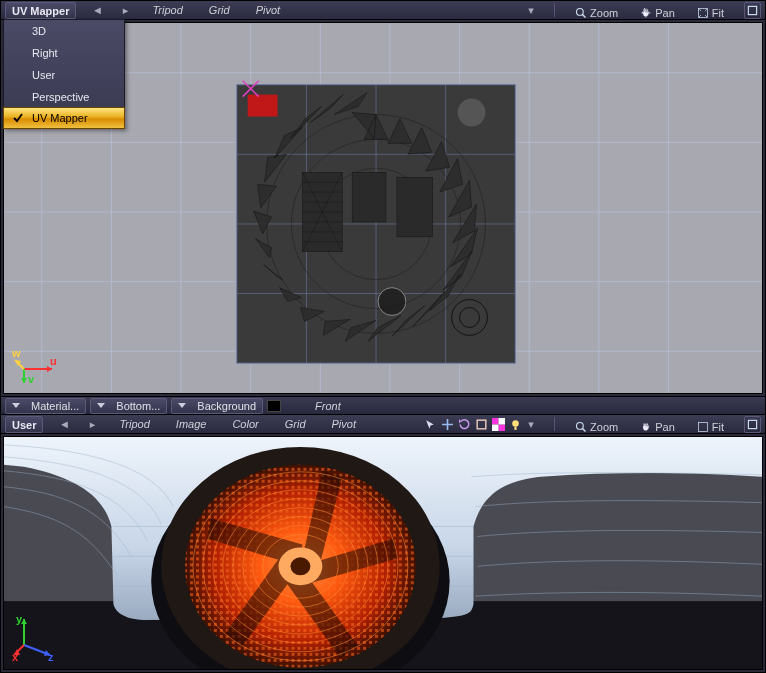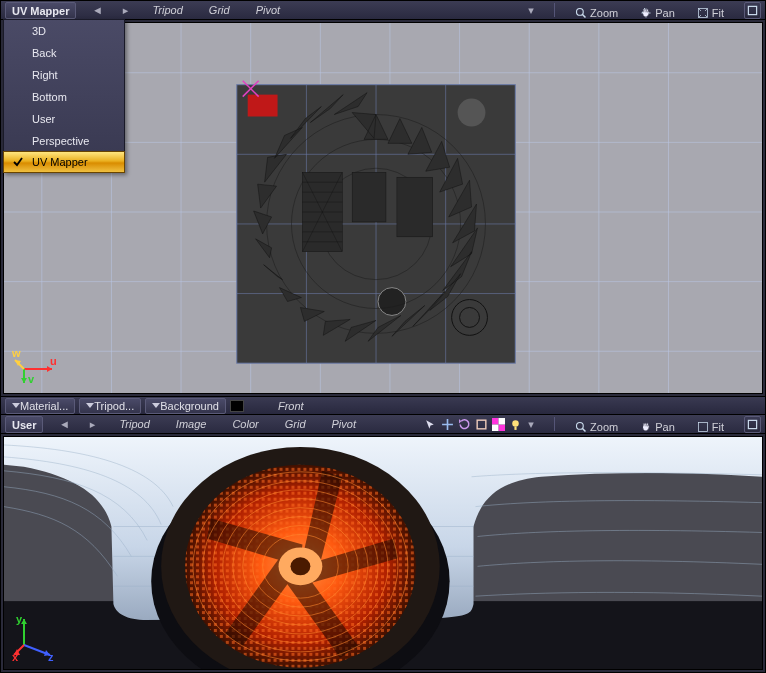--- a/index.html
+++ b/index.html
@@ -32,21 +32,21 @@
   
   .vp { position: relative; background: #a8a8b0; overflow: hidden; border: 1px solid #000; margin: 2px; }
   .vp-top { height: 372px; }
   .vp-bot { flex: 1; min-height: 0; }
 
   
   .gizmo { position: absolute; left: 8px; bottom: 8px; width: 46px; height: 46px; }
 
   
   .midbar { height: 19px; background: linear-gradient(#3a3a52,#28283e); border-top: 1px solid #000; border-bottom: 1px solid #000; display: flex; align-items: center; padding: 0 4px; gap: 4px;}
-  .mid-btn { height: 16px; border: 1px solid #5a5a78; background: linear-gradient(#4a4a68,#34344c); border-radius: 2px; padding: 0 6px; display: inline-flex; align-items: center; gap: 0; color: #e0e0e8; cursor: pointer; }
+  .mid-btn { height: 16px; border: 1px solid #5a5a78; background: linear-gradient(#4a4a68,#34344c); border-radius: 2px; padding: 0 6px; display: inline-flex; align-items: center; gap: 11px; color: #e0e0e8; cursor: pointer; }
   .mid-btn .tri { width: 0; height: 0; border-left: 4px solid transparent; border-right: 4px solid transparent; border-top: 5px solid #ccd; }
   .mid-swatch { width: 14px; height: 12px; background: #000; border: 1px solid #444; }
 
   
   .uv-canvas { position: absolute; inset: 0; }
 
   
   .vp-bot-canvas { position: absolute; inset: 0; }
 
   .toolbar .mini-tools svg { width: 13px; height: 13px; }
@@ -93,27 +93,21 @@
       <svg viewBox="0 0 12 12">
           <rect x="1.5" y="1.5" width="9" height="9" stroke="#cde" fill="none" stroke-width="1.3"></rect>
         </svg>
     </span>
 
     <div class="dropdown">
       <div class="dd-item">
           <span>3D</span>
         </div>
       <div class="dd-item">
-          <span>Back</span>
-        </div>
-      <div class="dd-item">
           <span>Right</span>
-        </div>
-      <div class="dd-item">
-          <span>Bottom</span>
         </div>
       <div class="dd-item">
           <span>User</span>
         </div>
       <div class="dd-item">
           <span>Perspective</span>
         </div>
       <div class="dd-item sel">
         <svg class="dd-check" viewBox="0 0 12 12">
             <path d="M2 6l3 3 5-7" stroke="#000" stroke-width="1.8" fill="none"></path>
@@ -208,21 +202,21 @@
     </svg>
   </div>
 
   <div class="midbar">
     <span class="mid-btn">
         <span class="tri"></span>
         <span>Material...</span>
       </span>
     <span class="mid-btn">
         <span class="tri"></span>
-        <span>Tripod...</span>
+        <span>Bottom...</span>
       </span>
     <span class="mid-btn">
         <span class="tri"></span>
         <span>Background</span>
       </span>
     <span class="mid-swatch"></span>
     <span style="width:20px"></span>
     <span class="tb-item">Front</span>
   </div>
 

